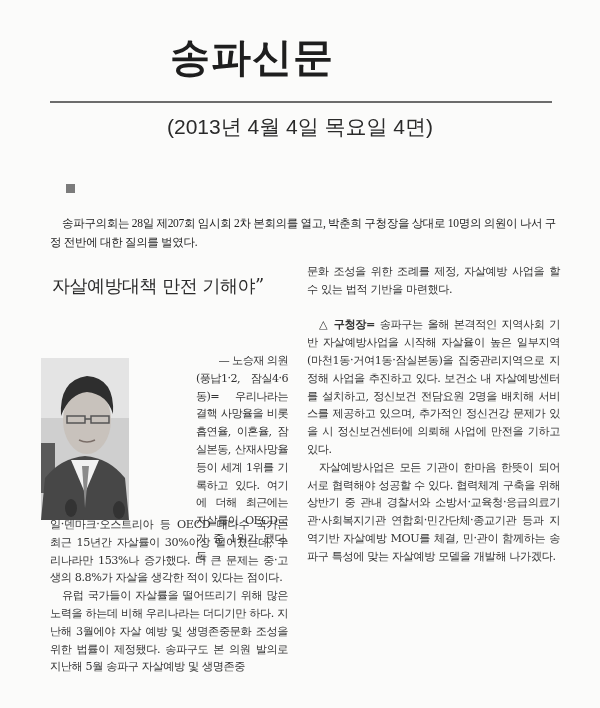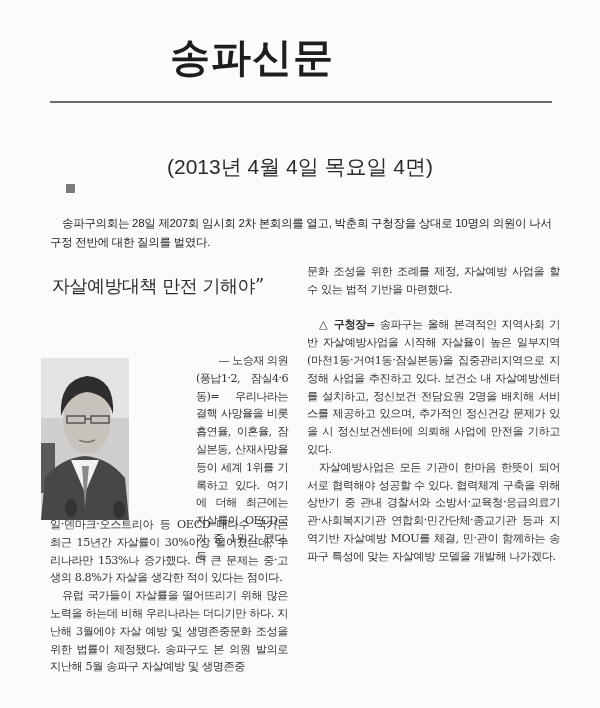--- a/index.html
+++ b/index.html
@@ -12,34 +12,34 @@
   .masthead {
     position:absolute; left:0; top:30px; width:504px; text-align:center;
     font-size:40px; font-weight:bold; letter-spacing:1px; color:#1e1e1e;
     font-family:"DejaVu Sans", sans-serif;
   }
   .mast-rule {
     position:absolute; left:50px; top:101px; width:502px; height:2px; background:#6c6c6c;
   }
   .dateline {
     position:absolute; left:0; top:113px; width:600px; text-align:center;
-    font-size:21px; color:#2a2a2a; font-family:"Liberation Sans", sans-serif;margin-top:40px;
+    font-size:21px; color:#2a2a2a; font-family:"Liberation Sans", sans-serif;
   }
   .headline {
     position:absolute; left:66px; top:178px; font-size:18.5px; color:#222;
     font-family:"DejaVu Sans", sans-serif; letter-spacing:1px;
   }
   .headline .bullet {
     display:inline-block; width:9px; height:9px; background:#7b7b7b;
     margin-right:16px; vertical-align:middle; position:relative; top:-2px;
   }
   .lede {
     position:absolute; left:50px; top:214px; width:515px;
     font-size:11.5px; line-height:19px; color:#222; text-indent:12px;
-    font-family:Liberation Sans, sans-serif; letter-spacing:-0.3px;
+    font-family:Liberation Serif, serif; letter-spacing:-0.3px;
   }
   .col {
     position:absolute; font-family:"DejaVu Serif", serif; font-size:11.2px;
     line-height:17.8px; color:#333; letter-spacing:-0.4px;
   }
   .col p { margin:0; text-align:justify; }
   .col p.indent { text-indent:12px; }
   .left-col { left:50px; top:516px; width:238px; }
   .right-col { left:307px; top:263px; width:253px; }
   .pull-quote {

